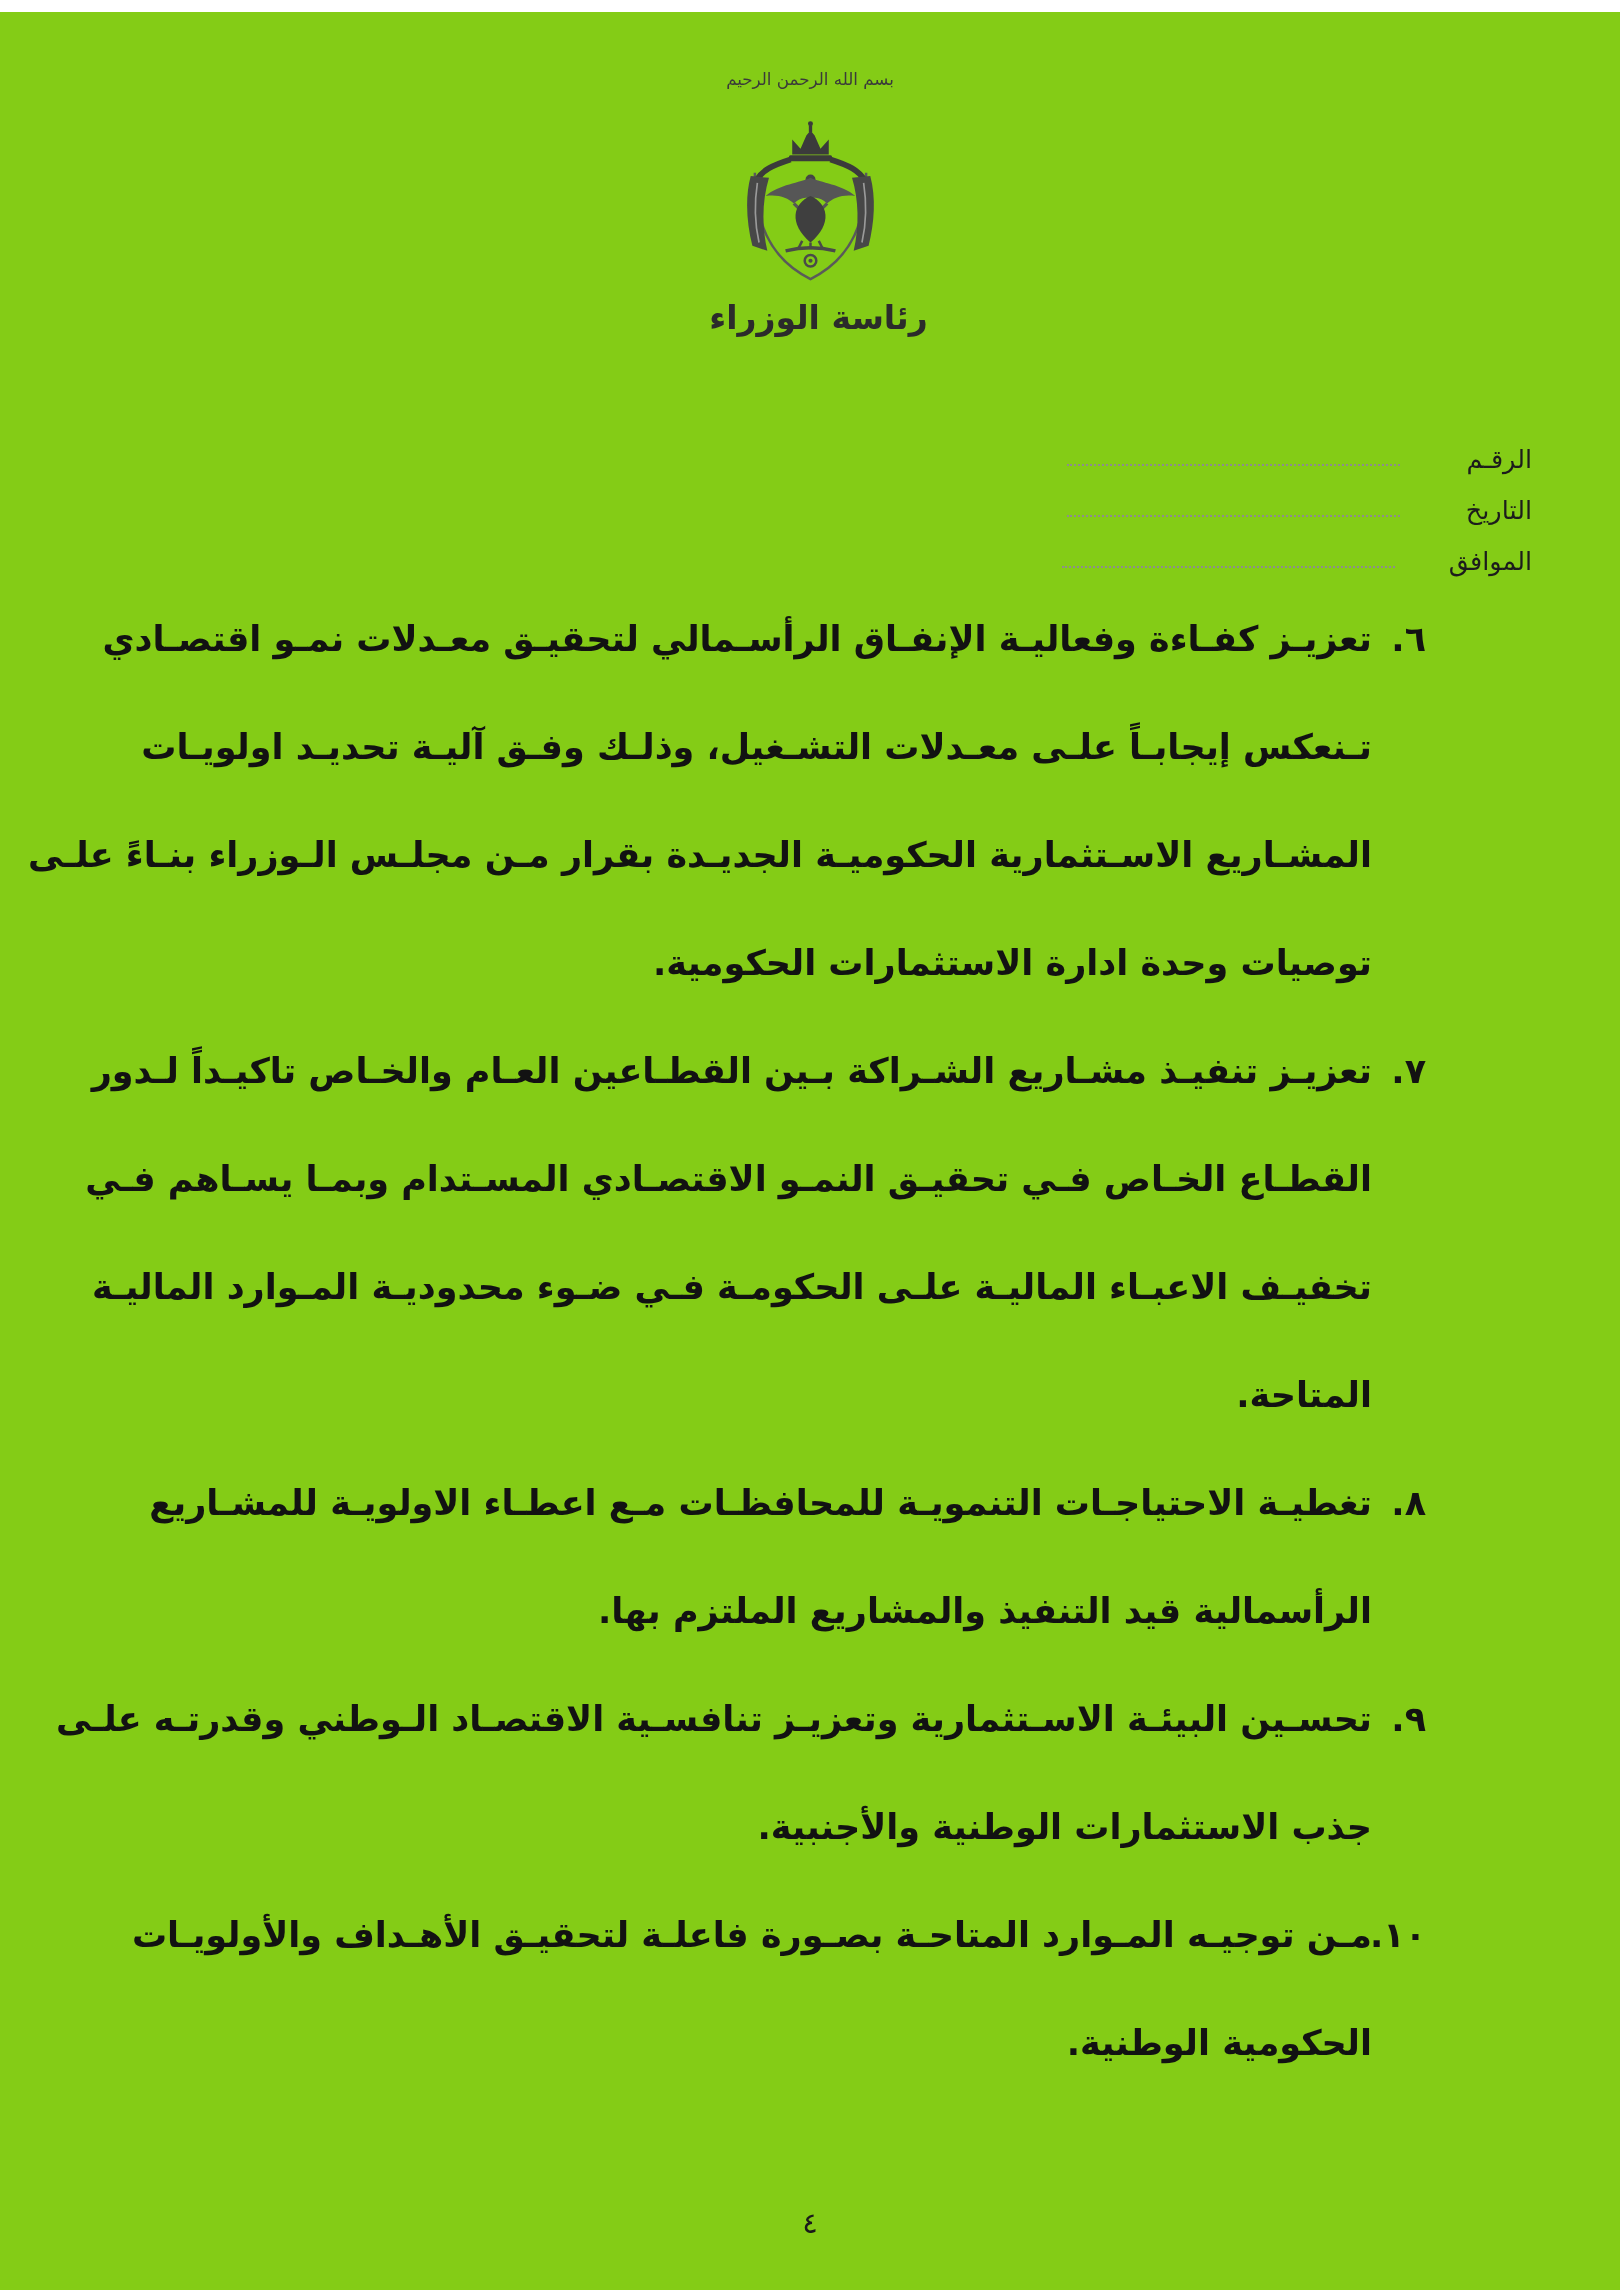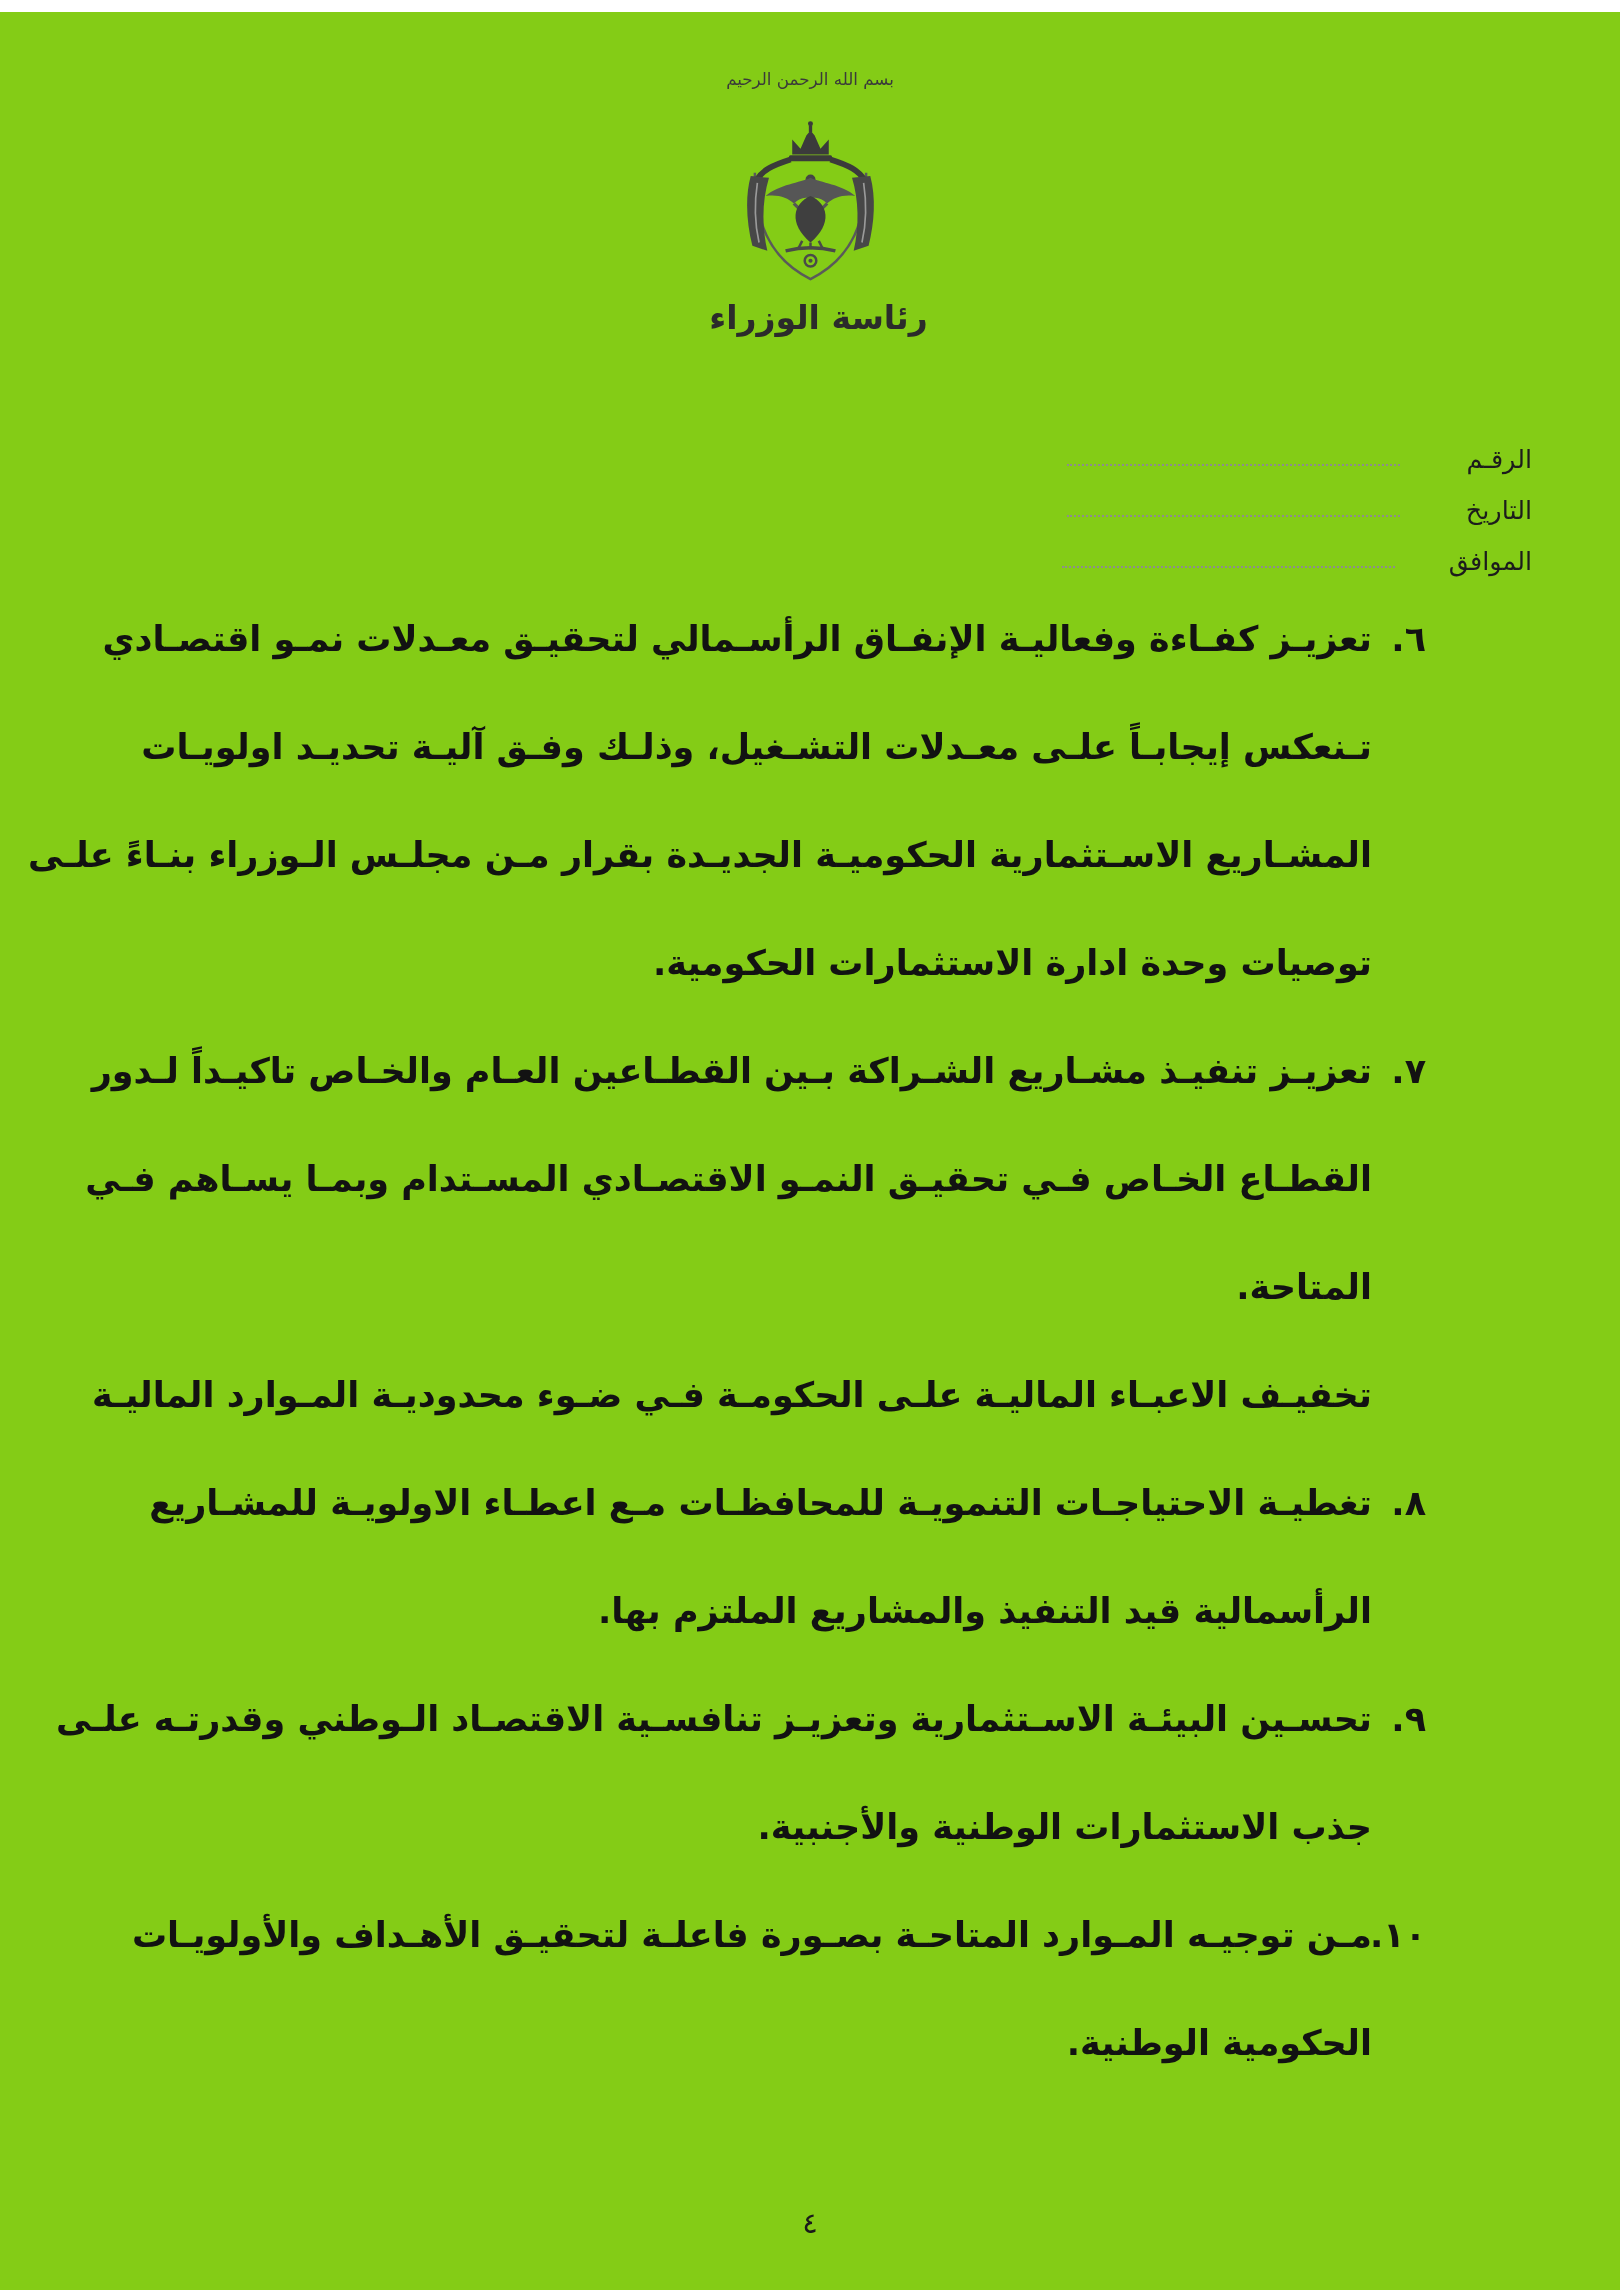--- a/index.html
+++ b/index.html
@@ -173,22 +173,22 @@
       <div class="line">تعزيـز كفـاءة وفعاليـة الإنفـاق الرأسـمالي لتحقيـق معـدلات نمـو اقتصـادي</div>
       <div class="line">تـنعكس إيجابـاً علـى معـدلات التشـغيل، وذلـك وفـق آليـة تحديـد اولويـات</div>
       <div class="line">المشـاريع الاسـتثمارية الحكوميـة الجديـدة بقرار مـن مجلـس الـوزراء بنـاءً علـى</div>
       <div class="line last">توصيات وحدة ادارة الاستثمارات الحكومية.</div>
     </div>
 
     <div class="para">
       <span class="num">٧.</span>
       <div class="line">تعزيـز تنفيـذ مشـاريع الشـراكة بـين القطـاعين العـام والخـاص تاكيـداً لـدور</div>
       <div class="line">القطـاع الخـاص فـي تحقيـق النمـو الاقتصـادي المسـتدام وبمـا يسـاهم فـي</div>
+      <div class="line">تخفيـف الاعبـاء الماليـة علـى الحكومـة فـي ضـوء محدوديـة المـوارد الماليـة</div>
       <div class="line last">المتاحة.</div>
-      <div class="line">تخفيـف الاعبـاء الماليـة علـى الحكومـة فـي ضـوء محدوديـة المـوارد الماليـة</div>
     </div>
 
     <div class="para">
       <span class="num">٨.</span>
       <div class="line">تغطيـة الاحتياجـات التنمويـة للمحافظـات مـع اعطـاء الاولويـة للمشـاريع</div>
       <div class="line last">الرأسمالية قيد التنفيذ والمشاريع الملتزم بها.</div>
     </div>
 
     <div class="para">
       <span class="num">٩.</span>

